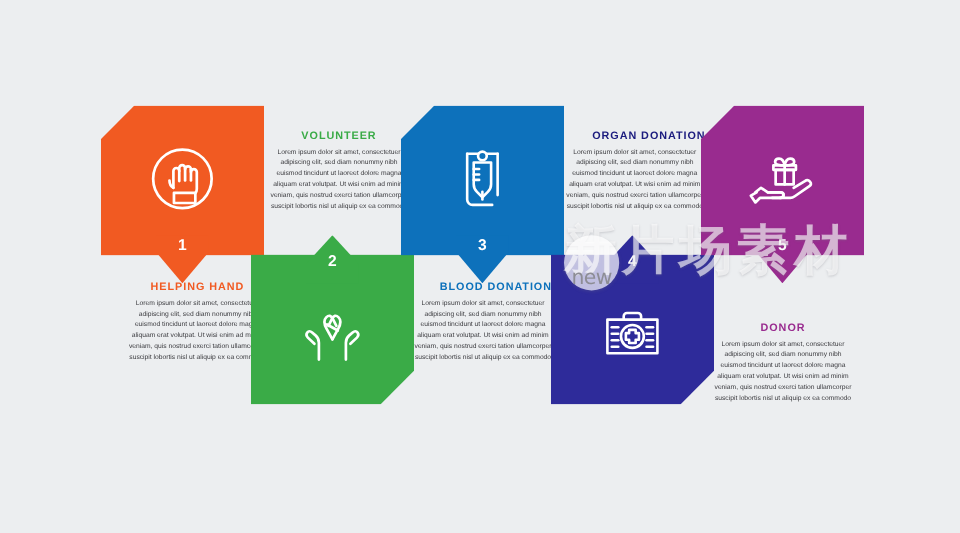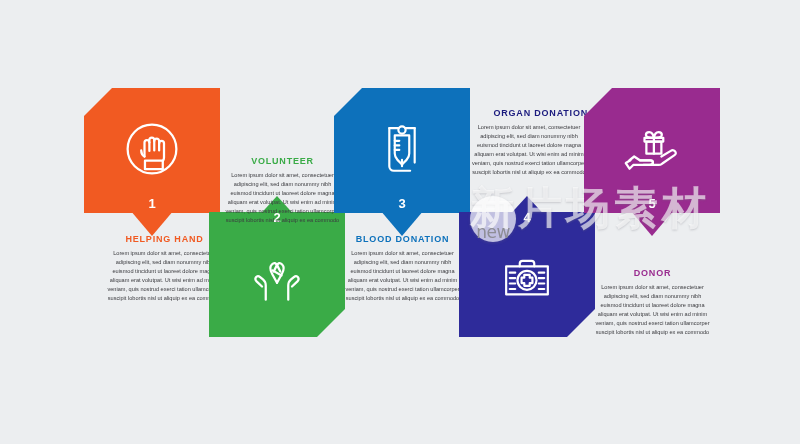--- a/index.html
+++ b/index.html
@@ -166,21 +166,21 @@
     </div>
     <div class="icon-wrap" style="left:243px; top:243px; width:68px; height:72px;">
       <svg width="60" height="60" viewBox="0 0 64 64" fill="none" stroke="#ffffff" stroke-width="2.4" stroke-linecap="round" stroke-linejoin="round">
         <path d="M32 36 l-5 -9 q-4 -7 -0.5 -10.5 q3.5 -3.5 6 1.5 l3 6"></path>
         <path d="M32 36 l5 -9 q4 -7 0.5 -10.5 q-3.5 -3.5 -6 1.5 l-3 6"></path>
         <path d="M27.2 22.8 l9.6 5.4"></path>
         <path d="M20 54 V39 q0 -4 -3 -6.5 l-3 -2.6 q-2.6 -2.2 -4.4 0.2 q-1.6 2.2 0.6 4.4 L16 40"></path>
         <path d="M44 54 V39 q0 -4 3 -6.5 l3 -2.6 q2.6 -2.2 4.4 0.2 q1.6 2.2 -0.6 4.4 L48 40"></path>
       </svg>
     </div>
-    <div class="textblock" style="left:225px; top:108px; width:115px;margin-top:48px;">
+    <div class="textblock" style="left:225px; top:108px; width:115px;">
       <div class="tb-title" style="color:#3aab47;">VOLUNTEER</div>
       <div class="tb-body">Lorem ipsum dolor sit amet, consectetuer adipiscing elit, sed diam nonummy nibh euismod tincidunt ut laoreet dolore magna aliquam erat volutpat. Ut wisi enim ad minim veniam, quis nostrud exerci tation ullamcorper suscipit lobortis nisl ut aliquip ex ea commodo</div>
     </div>
 
     <div class="panel top" style="left:334px; top:88px; width:136px; height:125px; background:#0d71bb;"></div>
     <div class="icon-wrap" style="left:368px; top:113px; width:68px; height:72px;">
       <svg width="58" height="58" viewBox="0 0 64 64" fill="none" stroke="#ffffff" stroke-width="2.4" stroke-linecap="round" stroke-linejoin="round">
         <circle cx="32" cy="11" r="4"></circle>
         <path d="M18 9 h10"></path>
         <path d="M36 9 h10"></path>
@@ -190,21 +190,21 @@
         <path d="M24 23 h5"></path>
         <path d="M24 28 h5"></path>
         <path d="M24 33 h5"></path>
         <path d="M32 44 V51"></path>
       </svg>
     </div>
     <div class="tab down" style="left:380px; top:196px; background:#0d71bb;">
       <span class="tab-num">3</span>
     </div>
     <div class="textblock" style="left:345px; top:234px; width:115px;">
-      <div class="tb-title" style="color:#0d71bb;">BLOOD DONATION</div>
+      <div class="tb-title" style="color:#0d71bb;text-align:right;">BLOOD DONATION</div>
       <div class="tb-body">Lorem ipsum dolor sit amet, consectetuer adipiscing elit, sed diam nonummy nibh euismod tincidunt ut laoreet dolore magna aliquam erat volutpat. Ut wisi enim ad minim veniam, quis nostrud exerci tation ullamcorper suscipit lobortis nisl ut aliquip ex ea commodo</div>
     </div>
 
     <div class="panel bottom" style="left:459px; top:212px; width:136px; height:125px; background:#2e2b9a;"></div>
     <div class="tab up" style="left:505px; top:196px; background:#2e2b9a;">
       <span class="tab-num">4</span>
     </div>
     <div class="icon-wrap" style="left:493px; top:243px; width:68px; height:72px;">
       <svg width="58" height="58" viewBox="0 0 64 64" fill="none" stroke="#ffffff" stroke-width="2.4" stroke-linecap="round" stroke-linejoin="round">
         <path d="M24 18 v-3 a3 3 0 0 1 3 -3 h10 a3 3 0 0 1 3 3 v3"></path>

